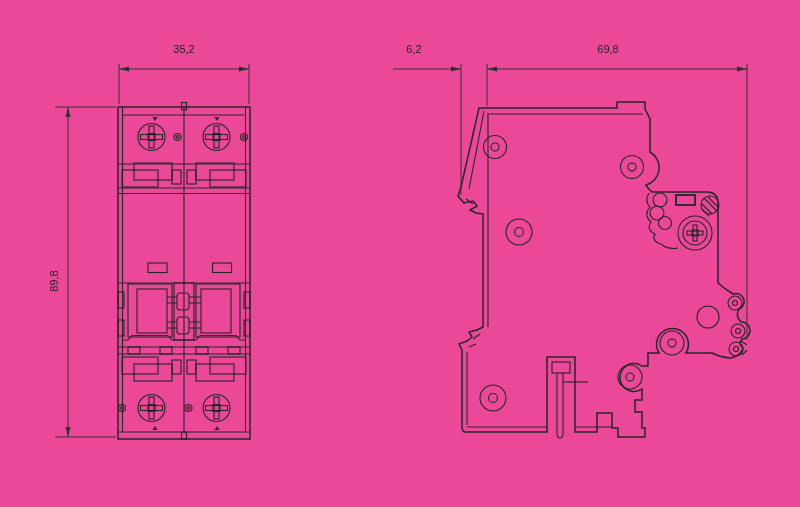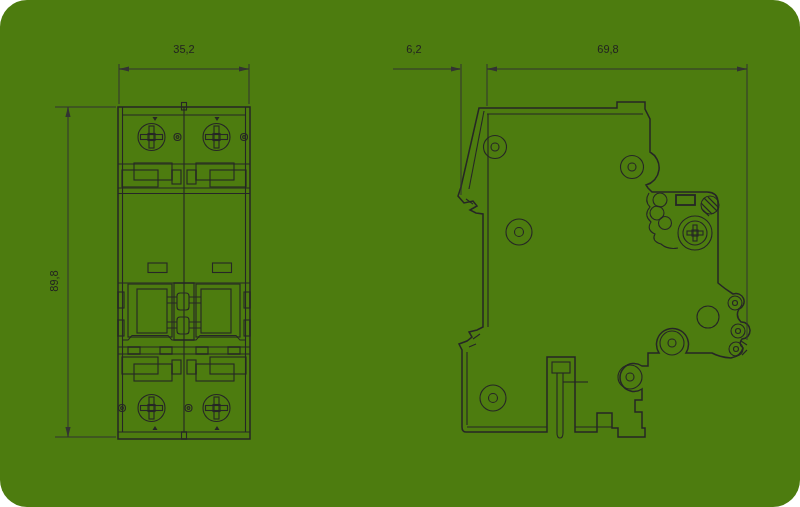--- a/index.html
+++ b/index.html
@@ -1,17 +1,17 @@
 <!DOCTYPE html>
 <html><head>
 <meta charset="utf-8">
 <style>
   html,body{margin:0;padding:0;background:#fff;}
-  #canvas{position:relative;width:800px;height:507px;background:#4d7c0f;overflow:hidden;
-          font-family:"Liberation Sans", sans-serif;border-radius:27px;}
+  #canvas{position:relative;width:800px;height:507px;background:#ec4899;overflow:hidden;
+          font-family:"Liberation Sans", sans-serif;}
   svg text{font-family:"Liberation Sans", sans-serif;font-size:11px;fill:#222;}
   .ln{stroke:#262626;stroke-width:1.1;fill:none;}
   .ln2{stroke:#262626;stroke-width:1.5;fill:none;}
   .thk{stroke:#262626;stroke-width:1.8;fill:none;}
   .dim{stroke:#333;stroke-width:1;fill:none;}
   .arw{fill:#333;stroke:none;}
   .mk{fill:#262626;stroke:none;}
 </style>
 </head>
 <body>

